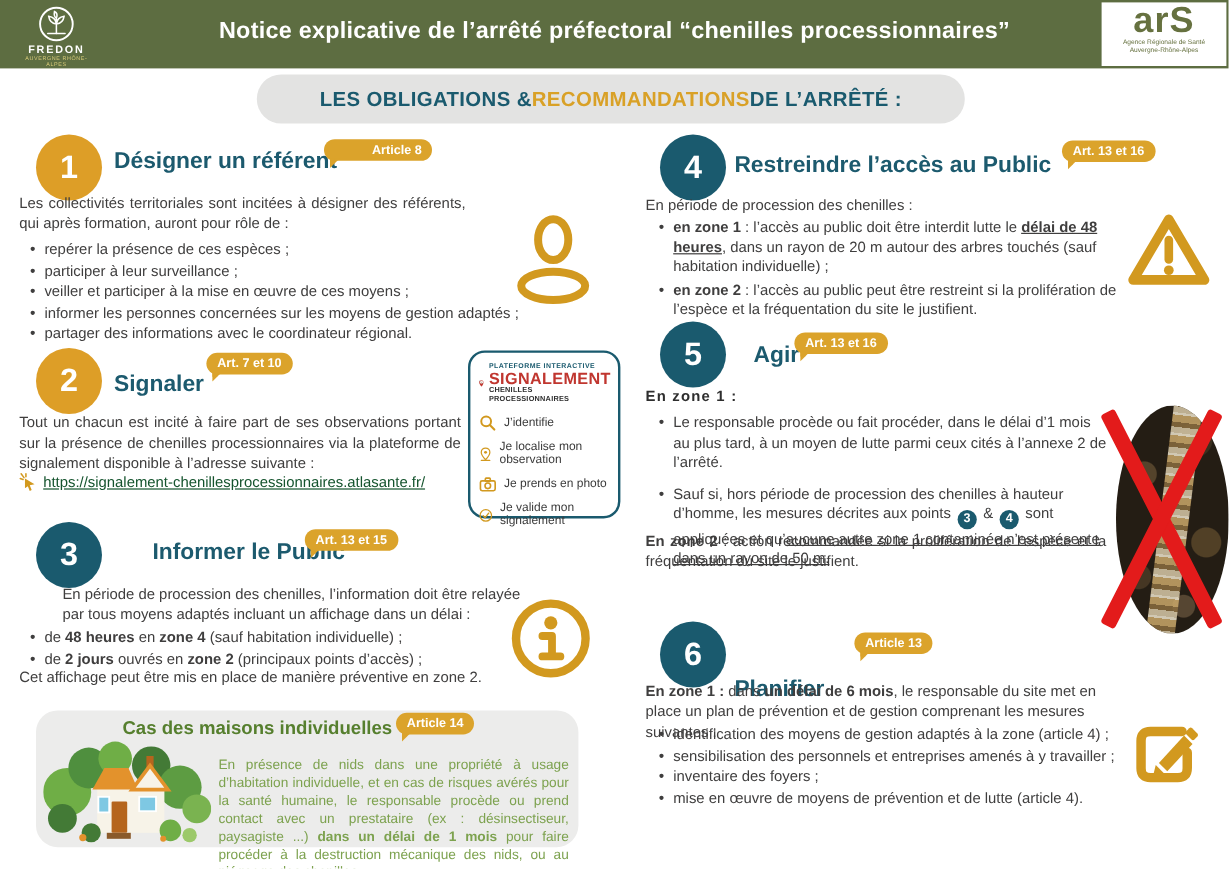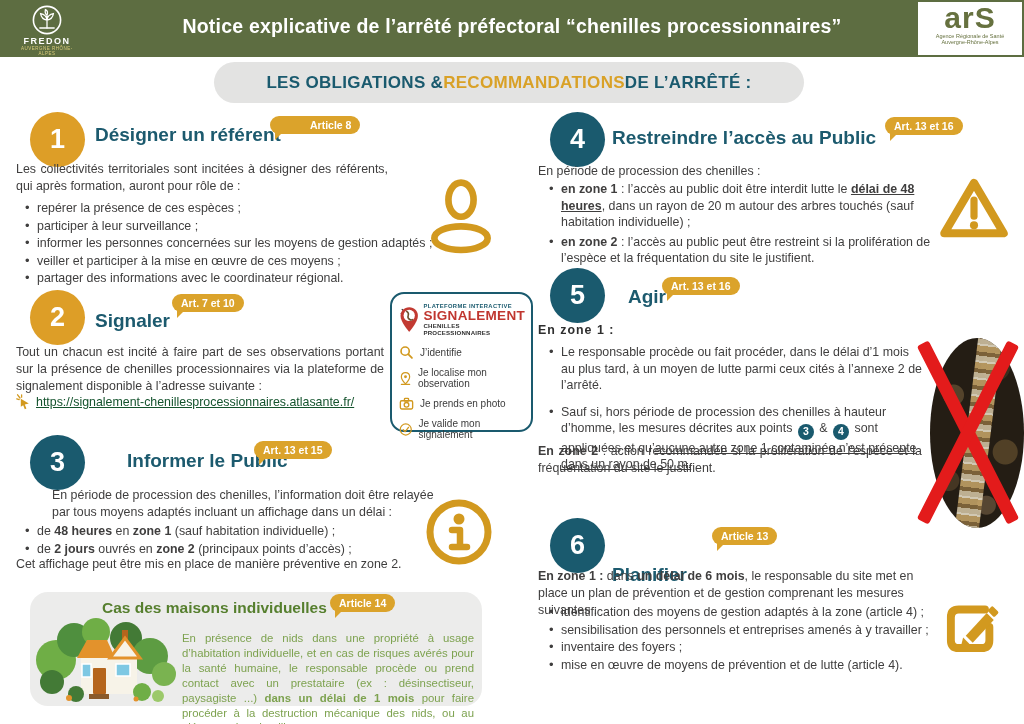--- a/index.html
+++ b/index.html
@@ -46,21 +46,21 @@
   .sg-c{display:inline-flex;width:16px;height:16px;border-radius:50%;background:#1a5a6e;color:#fff;
         font-size:10.5px;font-weight:bold;align-items:center;justify-content:center;margin:0 2px;
         vertical-align:-3px;text-decoration:none;}
   .zlabel{font-weight:bold;color:#2e2e2e;}
 
   
   .link-row{position:absolute;left:16px;top:394px;display:flex;align-items:center;gap:4px;}
   .sig-link{font-size:12.4px;color:#14532d;text-decoration:underline;}
 
   
-  .sigbox{position:absolute;left:390px;top:292px;width:143px;height:140px;background:#fff;
+  .sigbox{position:absolute;left:390px;top:292px;width:127px;height:140px;background:#fff;
           border:2.5px solid #1a5a6e;border-radius:14px;box-sizing:border-box;padding:7px 6px 4px 7px;}
   .sig-head{display:flex;gap:4px;align-items:center;}
   .sig-head-txt{line-height:1.05;}
   .sig-plat{font-size:5.8px;font-weight:bold;color:#1a5a6e;letter-spacing:.4px;}
   .sig-name{font-size:13.5px;font-weight:bold;color:#c0362f;letter-spacing:.3px;}
   .sig-chen{font-size:6.1px;font-weight:bold;color:#2e2e2e;letter-spacing:.2px;}
   .sig-item{display:flex;align-items:center;gap:6px;margin-top:7px;}
   .sig-item span{font-size:10px;color:#3b3b3b;}
 
   
@@ -120,22 +120,22 @@
   </div>
 
   <section class="sec">
     <div class="numcircle orange" style="left:30px;top:112px;">1</div>
     <h2 class="sec-title" style="left:95px;top:124px;">Désigner un référent</h2>
     <div class="art-badge" style="left:270px;top:116px;padding-left:40px;">Article 8</div>
     <p class="body just" style="left:16px;top:161px;width:372px;">Les collectivités territoriales sont incitées à désigner des référents, qui après formation, auront pour rôle de :</p>
     <ul class="blist" style="left:22px;top:200px;width:420px;">
       <li>repérer la présence de ces espèces ;</li>
       <li>participer à leur surveillance ;</li>
+      <li>veiller et participer à la mise en œuvre de ces moyens ;</li>
       <li>informer les personnes concernées sur les moyens de gestion adaptés ;</li>
-      <li>veiller et participer à la mise en œuvre de ces moyens ;</li>
       <li>partager des informations avec le coordinateur régional.</li>
     </ul>
     <svg class="icn" style="left:424px;top:176px;" width="74" height="80" viewBox="0 0 100 108">
       <ellipse cx="50" cy="32" rx="17" ry="23" fill="none" stroke="#d2991f" stroke-width="9"></ellipse>
       <ellipse cx="50" cy="84" rx="36" ry="16" fill="none" stroke="#d2991f" stroke-width="9"></ellipse>
     </svg>
   </section>
 
   <section class="sec">
     <div class="numcircle orange" style="left:30px;top:290px;">2</div>
@@ -196,21 +196,21 @@
       <span>Je valide mon signalement</span>
     </div>
   </div>
 
   <section class="sec">
     <div class="numcircle tealbg" style="left:30px;top:435px;">3</div>
     <h2 class="sec-title" style="left:95px;top:450px;margin-left:32px;">Informer le Public</h2>
     <div class="art-badge" style="left:254px;top:441px;">Art. 13 et 15</div>
     <p class="body" style="left:16px;top:487px;width:400px;margin-left:36px;">En période de procession des chenilles, l’information doit être relayée par tous moyens adaptés incluant un affichage dans un délai :</p>
     <ul class="blist" style="left:22px;top:523px;width:410px;">
-      <li><span class="sg-n">de </span><span class="sg-b">48 heures</span><span class="sg-n"> en </span><span class="sg-b">zone 1</span><span class="sg-n"> (sauf habitation individuelle) ;</span></li>
+      <li><span class="sg-n">de </span><span class="sg-b">48 heures</span><span class="sg-n"> en </span><span class="sg-b">zone 4</span><span class="sg-n"> (sauf habitation individuelle) ;</span></li>
       <li><span class="sg-n">de </span><span class="sg-b">2 jours</span><span class="sg-n"> ouvrés en </span><span class="sg-b">zone 2</span><span class="sg-n"> (principaux points d’accès) ;</span></li>
     </ul>
     <p class="body" style="left:16px;top:556px;width:410px;">Cet affichage peut être mis en place de manière préventive en zone 2.</p>
     <svg class="icn" style="left:424px;top:497px;" width="70" height="70" viewBox="0 0 70 70">
       <circle cx="35" cy="35" r="29" fill="none" stroke="#d2991f" stroke-width="7"></circle>
       <circle cx="35" cy="22" r="5.5" fill="#d2991f"></circle>
       <path d="M28 33 h8 v16 M28 50 h15" fill="none" stroke="#d2991f" stroke-width="6.5" stroke-linecap="round" stroke-linejoin="round"></path>
     </svg>
   </section>
 

